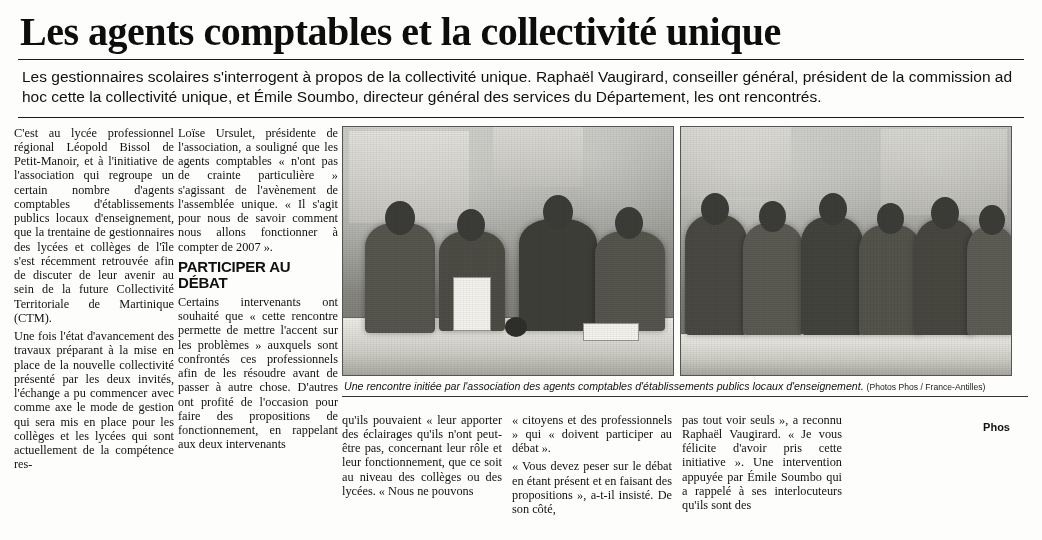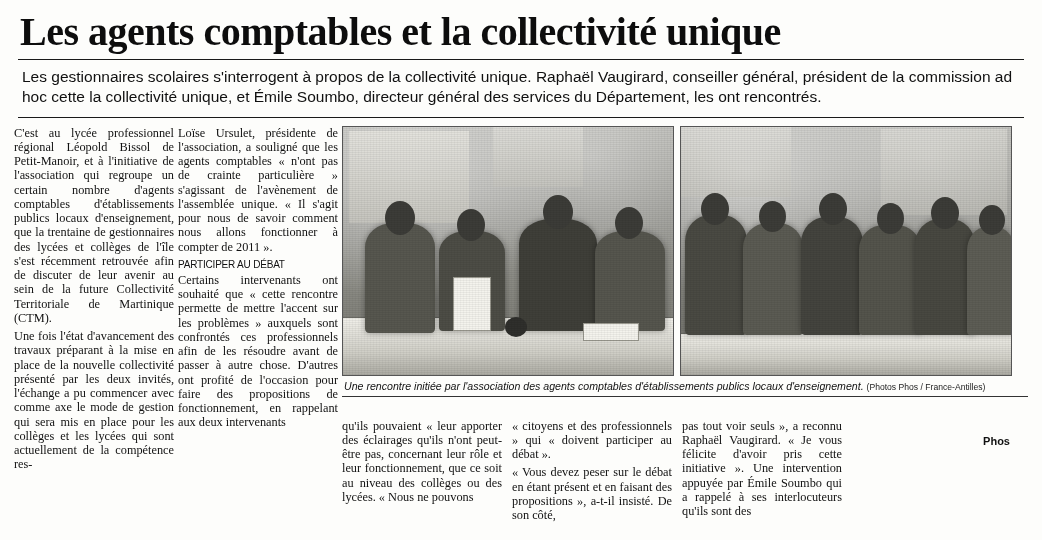--- a/index.html
+++ b/index.html
@@ -64,22 +64,22 @@
   .col p, .col .lede {
     font-size: 12.3px;
     line-height: 1.16;
     text-align: justify;
     margin: 0 0 4px 0;
     hyphens: auto;
     -webkit-hyphens: auto;
   }
   .subhead {
     font-family: "Liberation Sans", sans-serif;
-    font-weight: normal;
-    font-size: 10px;
+    font-weight: bold;
+    font-size: 15px;
     margin: 5px 0 3px 0;
     line-height: 1.1;
     letter-spacing: -0.2px;
   }
 
   
   .photo-block {
     flex: 1 1 auto;
     display: flex;
     flex-direction: column;
@@ -97,39 +97,39 @@
   .photo.left  { width: 330px; height: 248px; }
   .photo.right { width: 330px; height: 248px; }
   .caption {
     font-family: "Liberation Sans", sans-serif;
     font-size: 10.6px;
     font-style: italic;
     padding: 4px 2px 3px 2px;
     line-height: 1.15;
     color: #111;
     border-bottom: 1px solid #333;
-    margin-bottom: 22px;
+    margin-bottom: 16px;
   }
   .caption .credit {
     font-style: normal;
     font-size: 8.6px;
     color: #222;
   }
   .lower-cols {
     display: flex;
     gap: 10px;
   }
   .lower-cols .col { width: 160px; flex: 0 0 160px; }
 
   .photo-signature {
     font-family: "Liberation Sans", sans-serif;
     font-weight: bold;
     font-size: 11px;
     text-align: right;
-    margin-top: 16px;
+    margin-top: 8px;
     padding-right: 2px;
   }
 
   
   .ph-bg {
     position: absolute;
     inset: 0;
     background:
       radial-gradient(ellipse at 20% 18%, rgba(255,255,255,0.55), rgba(255,255,255,0) 45%),
       radial-gradient(ellipse at 75% 12%, rgba(255,255,255,0.35), rgba(255,255,255,0) 40%),
@@ -189,21 +189,21 @@
   <hr class="rule2">
 
   <div class="body-area">
 
     <div class="col">
       <p>C'est au lycée professionnel régional Léopold Bissol de Petit-Manoir, et à l'initiative de l'association qui regroupe un certain nombre d'agents comptables d'établissements publics locaux d'enseignement, que la trentaine de gestionnaires des lycées et collèges de l'île s'est récemment retrouvée afin de discuter de leur avenir au sein de la future Collectivité Territoriale de Martinique (CTM).</p>
       <p>Une fois l'état d'avancement des travaux préparant à la mise en place de la nouvelle collectivité présenté par les deux invités, l'échange a pu commencer avec comme axe le mode de gestion qui sera mis en place pour les collèges et les lycées qui sont actuellement de la compétence res-</p>
     </div>
 
     <div class="col">
-      <p>Loïse Ursulet, présidente de l'association, a souligné que les agents comptables « n'ont pas de crainte particulière » s'agissant de l'avènement de l'assemblée unique. « Il s'agit pour nous de savoir comment nous allons fonctionner à compter de 2011 ».</p>
+      <p>Loïse Ursulet, présidente de l'association, a souligné que les agents comptables « n'ont pas de crainte particulière » s'agissant de l'avènement de l'assemblée unique. « Il s'agit pour nous de savoir comment nous allons fonctionner à compter de 2007 ».</p>
       <div class="subhead">PARTICIPER AU DÉBAT</div>
       <p>Certains intervenants ont souhaité que « cette rencontre permette de mettre l'accent sur les problèmes » auxquels sont confrontés ces professionnels afin de les résoudre avant de passer à autre chose. D'autres ont profité de l'occasion pour faire des propositions de fonctionnement, en rappelant aux deux intervenants</p>
     </div>
 
     <div class="photo-block">
 
       <div class="photos">
 
         <div class="photo left">
           <div class="ph-bg"></div>

